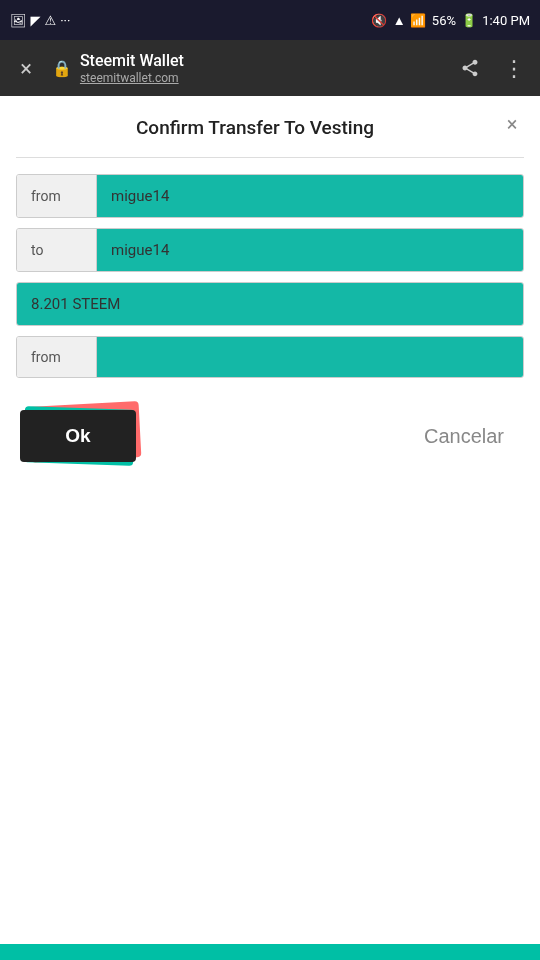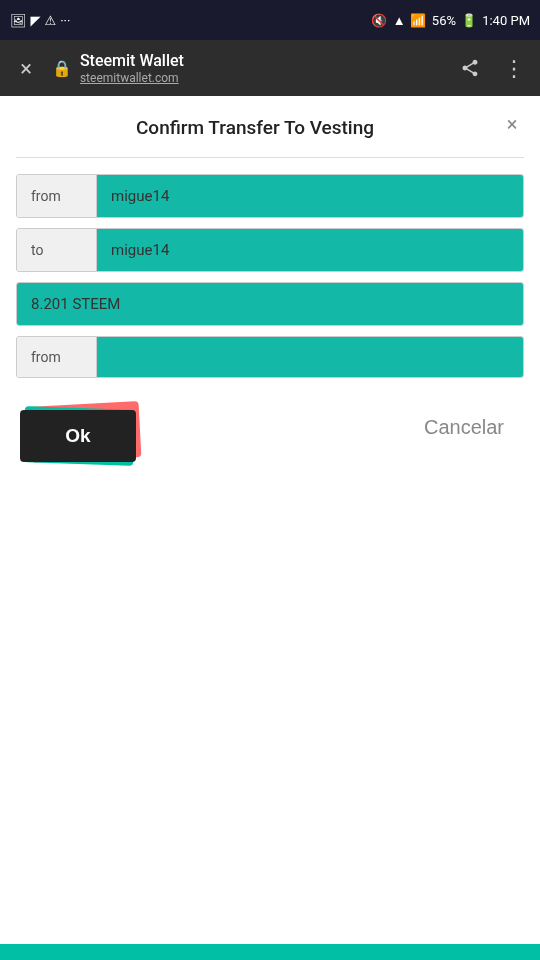--- a/index.html
+++ b/index.html
@@ -180,21 +180,21 @@
       font-size: 15px;
       padding: 12px 14px;
       flex: 1;
       display: flex;
       align-items: center;
     }
 
     
     .button-row {
       display: flex;
-      align-items: flex-start;
+      align-items: center;
       margin-top: 26px;
       padding: 0 4px;
     }
 
     .ok-button-wrapper {
       position: relative;
       width: 130px;
       height: 64px;
     }
 

